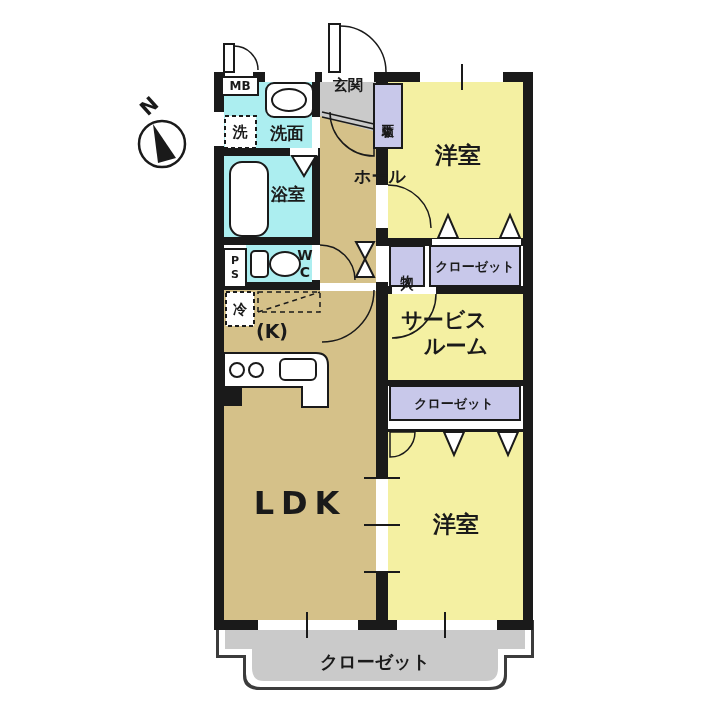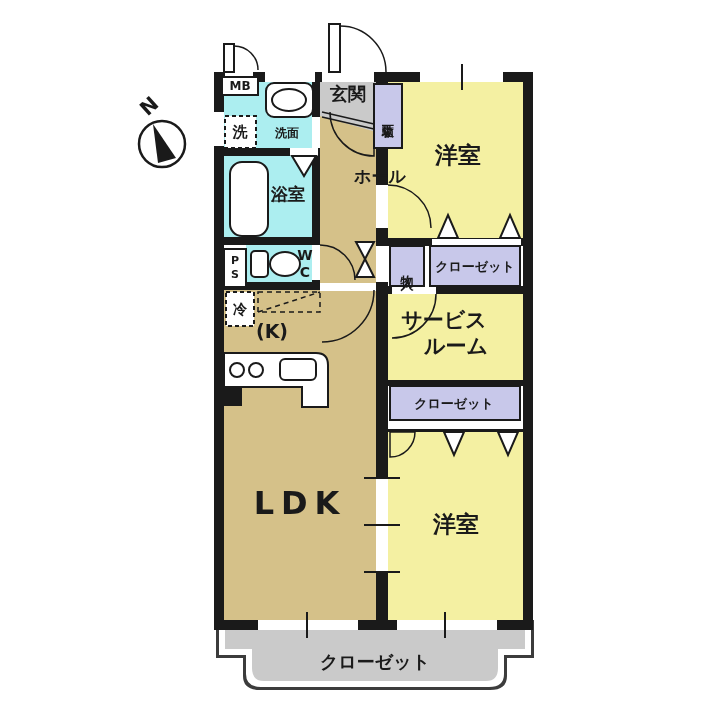--- a/index.html
+++ b/index.html
@@ -135,22 +135,22 @@
 
   <g>
     <circle cx="162" cy="144" r="23" fill="none" stroke="#1a1a1a" stroke-width="2.5"></circle>
     <polygon points="153,124 176,158 158,163" fill="#1a1a1a"></polygon>
   </g>
 </svg>
 
 <div class="lbl n" style="left:149px;top:106px;font-size:20px;">N</div>
 <div class="lbl" style="left:240px;top:86px;font-size:12px;">MB</div>
 <div class="lbl" style="left:240px;top:132px;font-size:15px;">洗</div>
-<div class="lbl" style="left:287px;top:133px;font-size:12px;">洗面</div>
-<div class="lbl" style="left:348px;top:94px;font-size:18px;">玄関</div>
+<div class="lbl" style="left:287px;top:133px;font-size:17px;">洗面</div>
+<div class="lbl" style="left:348px;top:85px;font-size:15px;">玄関</div>
 <div class="lbl v" style="left:388px;top:116px;font-size:12px;">下駄箱</div>
 <div class="lbl" style="left:288px;top:194px;font-size:17px;text-decoration:underline;">浴室</div>
 <div class="lbl" style="left:348px;top:176px;font-size:17px;margin-left:32px;">ホール</div>
 <div class="lbl" style="left:458px;top:155px;font-size:23px;">洋室</div>
 <div class="lbl v" style="left:407px;top:266px;font-size:13px;">物入</div>
 <div class="lbl" style="left:475px;top:266px;font-size:13px;">クローゼット</div>
 <div class="lbl v" style="left:235px;top:268px;font-size:11px;">PS</div>
 <div class="lbl v" style="left:305px;top:264px;font-size:14px;">WC</div>
 <div class="lbl" style="left:240px;top:309px;font-size:14px;">冷</div>
 <div class="lbl" style="left:272px;top:331px;font-size:19px;">(K)</div>

